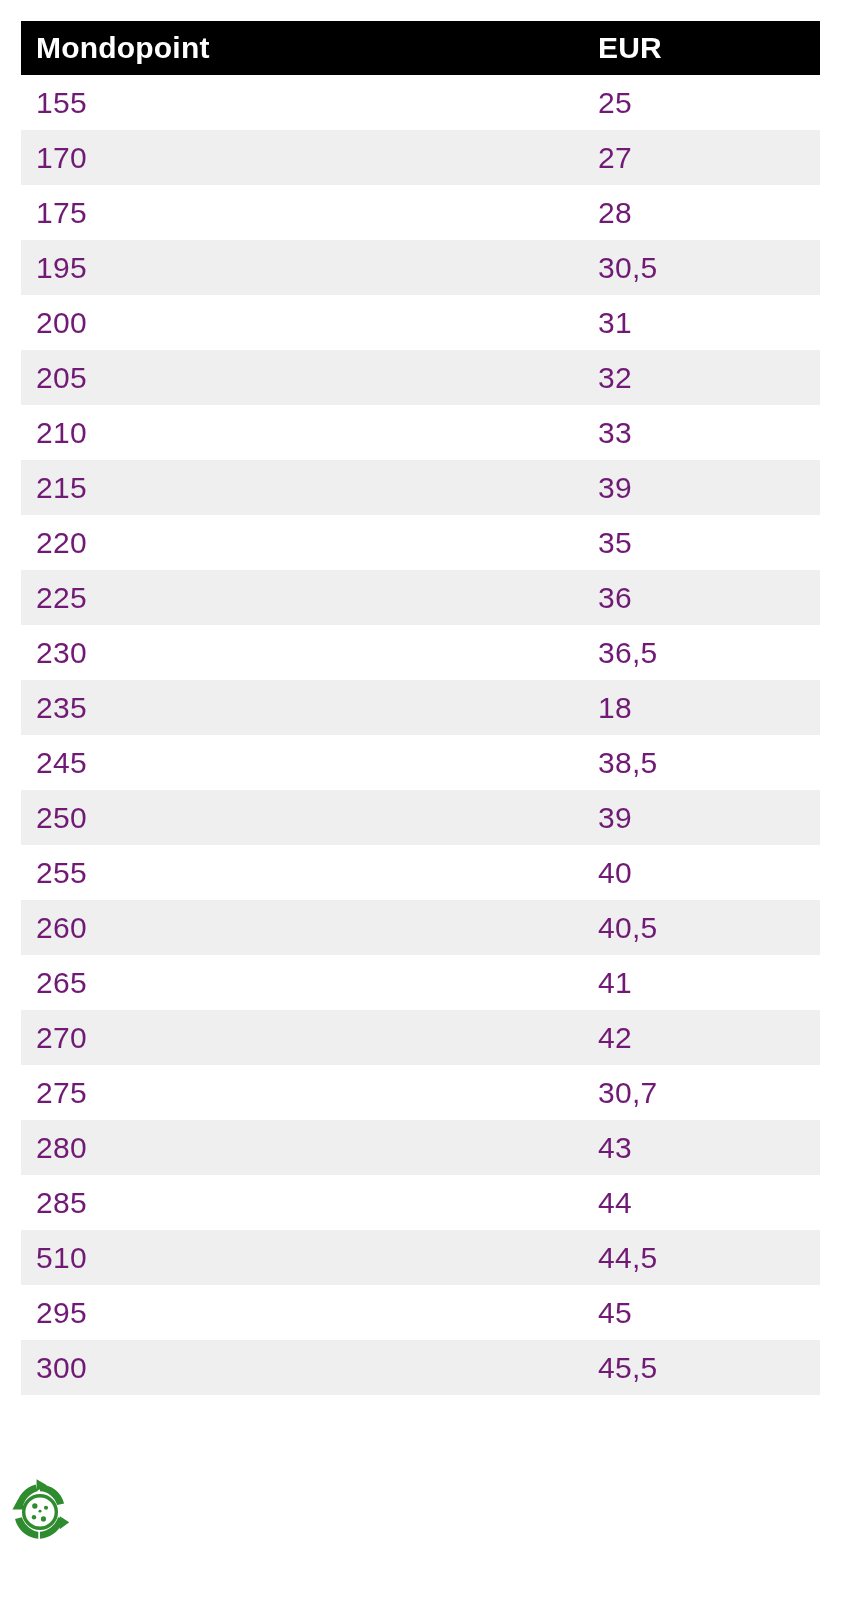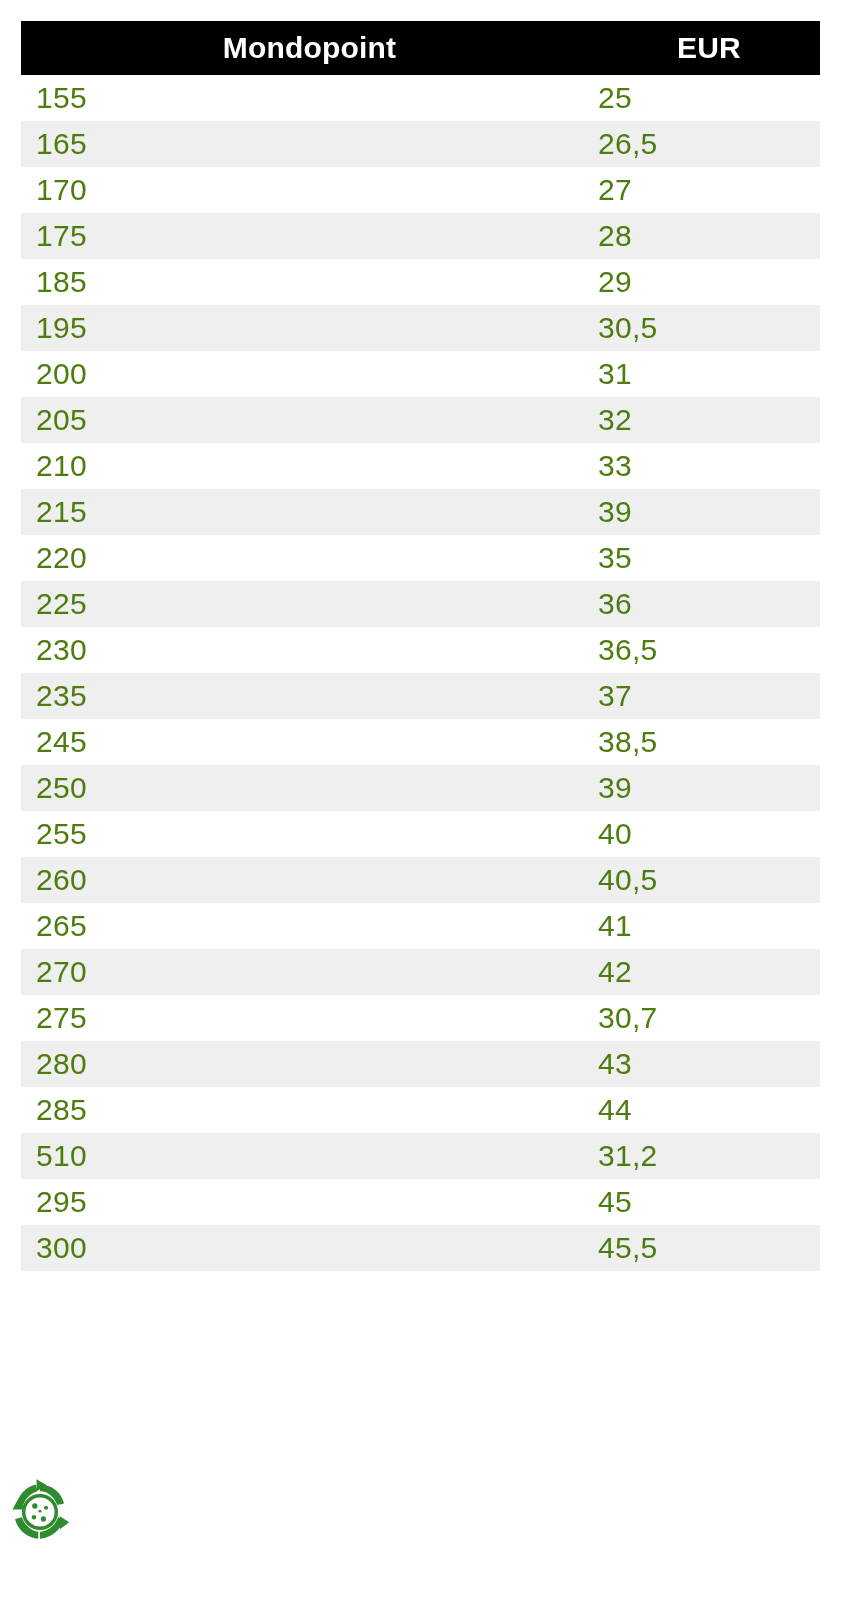--- a/index.html
+++ b/index.html
@@ -27,34 +27,34 @@
   }
   .size-table col.c-mondo { width:562px; }
   .size-table col.c-eur   { width:237px; }
 
   .size-table thead th {
     background:#000000;
     color:#ffffff;
     font-size:30px;
     font-weight:bold;
     letter-spacing:0.2px;
-    text-align:center;
+    text-align:left;
     height:54px;
     padding:0 0 0 15px;
     line-height:54px;
     vertical-align:middle;
     white-space:nowrap;
   }
 
   .size-table tbody td {
-    height:46px;
+    height:55px;
     padding:0 0 0 15px;
     font-size:30px;
     font-weight:400;
-    color:#4d7c0f;
+    color:#701a75;
     text-align:left;
     vertical-align:middle;
     border:none;
     white-space:nowrap;
     letter-spacing:0.3px;
   }
   .size-table tbody tr:nth-child(even) td { background:#efefef; }
   .size-table tbody tr:nth-child(odd)  td { background:#ffffff; }
 
   
@@ -89,36 +89,28 @@
         <th>Mondopoint</th>
         <th>EUR</th>
       </tr>
     </thead>
     <tbody id="table-body">
         <tr>
           <td>155</td>
           <td>25</td>
         </tr>
         <tr>
-          <td>165</td>
-          <td>26,5</td>
-        </tr>
-        <tr>
           <td>170</td>
           <td>27</td>
         </tr>
         <tr>
           <td>175</td>
           <td>28</td>
         </tr>
         <tr>
-          <td>185</td>
-          <td>29</td>
-        </tr>
-        <tr>
           <td>195</td>
           <td>30,5</td>
         </tr>
         <tr>
           <td>200</td>
           <td>31</td>
         </tr>
         <tr>
           <td>205</td>
           <td>32</td>
@@ -138,21 +130,21 @@
         <tr>
           <td>225</td>
           <td>36</td>
         </tr>
         <tr>
           <td>230</td>
           <td>36,5</td>
         </tr>
         <tr>
           <td>235</td>
-          <td>37</td>
+          <td>18</td>
         </tr>
         <tr>
           <td>245</td>
           <td>38,5</td>
         </tr>
         <tr>
           <td>250</td>
           <td>39</td>
         </tr>
         <tr>
@@ -178,21 +170,21 @@
         <tr>
           <td>280</td>
           <td>43</td>
         </tr>
         <tr>
           <td>285</td>
           <td>44</td>
         </tr>
         <tr>
           <td>510</td>
-          <td>31,2</td>
+          <td>44,5</td>
         </tr>
         <tr>
           <td>295</td>
           <td>45</td>
         </tr>
         <tr>
           <td>300</td>
           <td>45,5</td>
         </tr>
       </tbody>

